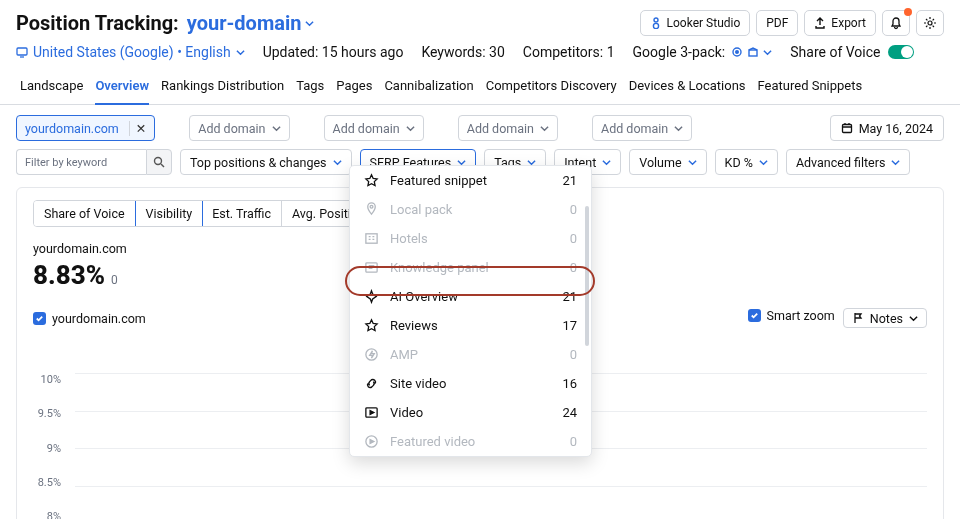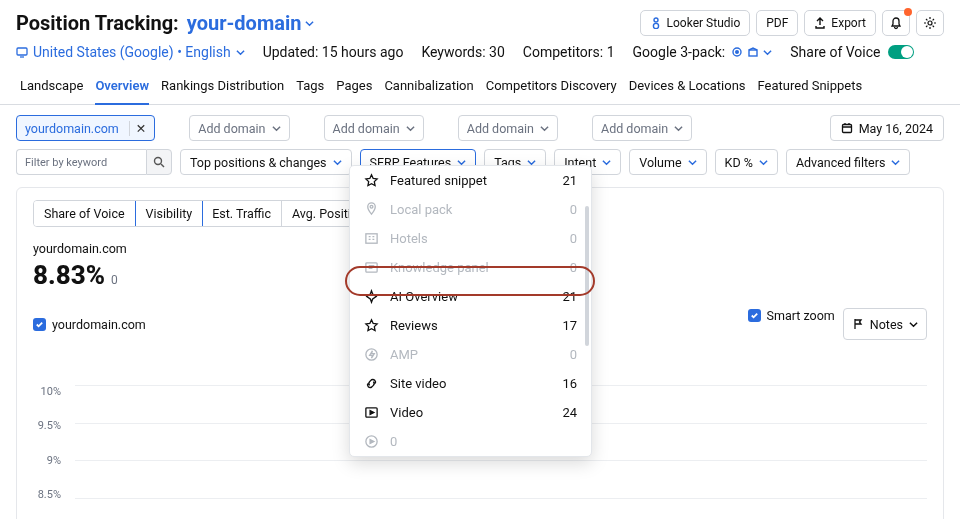--- a/index.html
+++ b/index.html
@@ -43,21 +43,21 @@
   .seg:last-child{border-right:none;}
   .seg.active{ border:1px solid #2b6cde; color:#111; margin:-1px; z-index:1; position:relative;}
   .domain-label { font-size:12.5px; color:#111; margin-bottom:4px;}
   .big-pct { font-size:26px; font-weight:800; display:inline-flex; align-items:baseline; gap:6px;}
   .big-pct .delta { font-size:12px; font-weight:400; color:#6b7280;}
   .legend-row { display:flex; align-items:center; justify-content:space-between; padding-top:18px; padding-bottom:6px;}
   .legend-left { display:flex; align-items:center; gap:6px; font-size:12.5px; color:#111;}
   .chk { width:13px; height:13px; background:#2b6cde; border-radius:3px; display:inline-flex; align-items:center;justify-content:center;}
   .chk svg { width:9px; height:9px; }
   .legend-right { display:flex; align-items:flex-start; gap:8px;}
-  .notes-btn { display:inline-flex; align-items:center; gap:6px; height:32px; padding:0 8px; border:1px solid #d1d5db; border-radius:4px; font-size:12.5px; cursor:pointer;}
+  .notes-btn { display:inline-flex; align-items:center; gap:6px; height:20px; padding:0 8px; border:1px solid #d1d5db; border-radius:4px; font-size:12.5px; cursor:pointer;}
   .chart-area { display:flex; gap:10px; padding-top:8px;margin-top:31px;}
   .y-axis { display:flex; flex-direction:column; justify-content:space-between; height:150px; color:#6b7280; font-size:11px; text-align:right; width:32px; padding-right:4px;}
   .plot { flex:1; position:relative; height:150px;}
   .grid-line { position:absolute; left:0; right:0; height:1px; background:#eceef1;}
   .x-label { text-align:center; font-size:11px; color:#6b7280; padding-top:4px;}
   .chev-sm { width:9px; height:9px; }
   .dropdown-panel { position:absolute; top:165px; left:349px; width:243px; background:#fff; border:1px solid #e3e6ea; border-radius:5px; box-shadow:0 6px 18px rgba(0,0,0,0.15); z-index:50; overflow:hidden;}
   .dd-scroll { position:absolute; right:2px; top:40px; width:4px; height:140px; background:#d1d5db; border-radius:2px;}
   .dd-item { display:flex; align-items:center; gap:10px; padding:7px 14px 7px 14px; font-size:13px; cursor:pointer;}
   .dd-item .lbl { flex:1; }
@@ -402,16 +402,17 @@
       <span class="lbl">Video</span>
       <span class="cnt">24</span>
     </div>
     <div class="dd-item disabled">
       <span style="width: 16px; display: inline-flex; color: rgb(179, 184, 191);">
         <svg viewBox="0 0 16 16" fill="none" stroke="currentColor" stroke-width="1.4">
           <circle cx="8" cy="8" r="6"></circle>
           <path d="M6.5 6l4 2-4 2V6z" fill="currentColor"></path>
         </svg>
       </span>
+      <span class="lbl">Featured video</span>
       <span class="cnt">0</span>
     </div>
   </div>
 <div class="highlight-ring"></div>
 
 </body></html>

